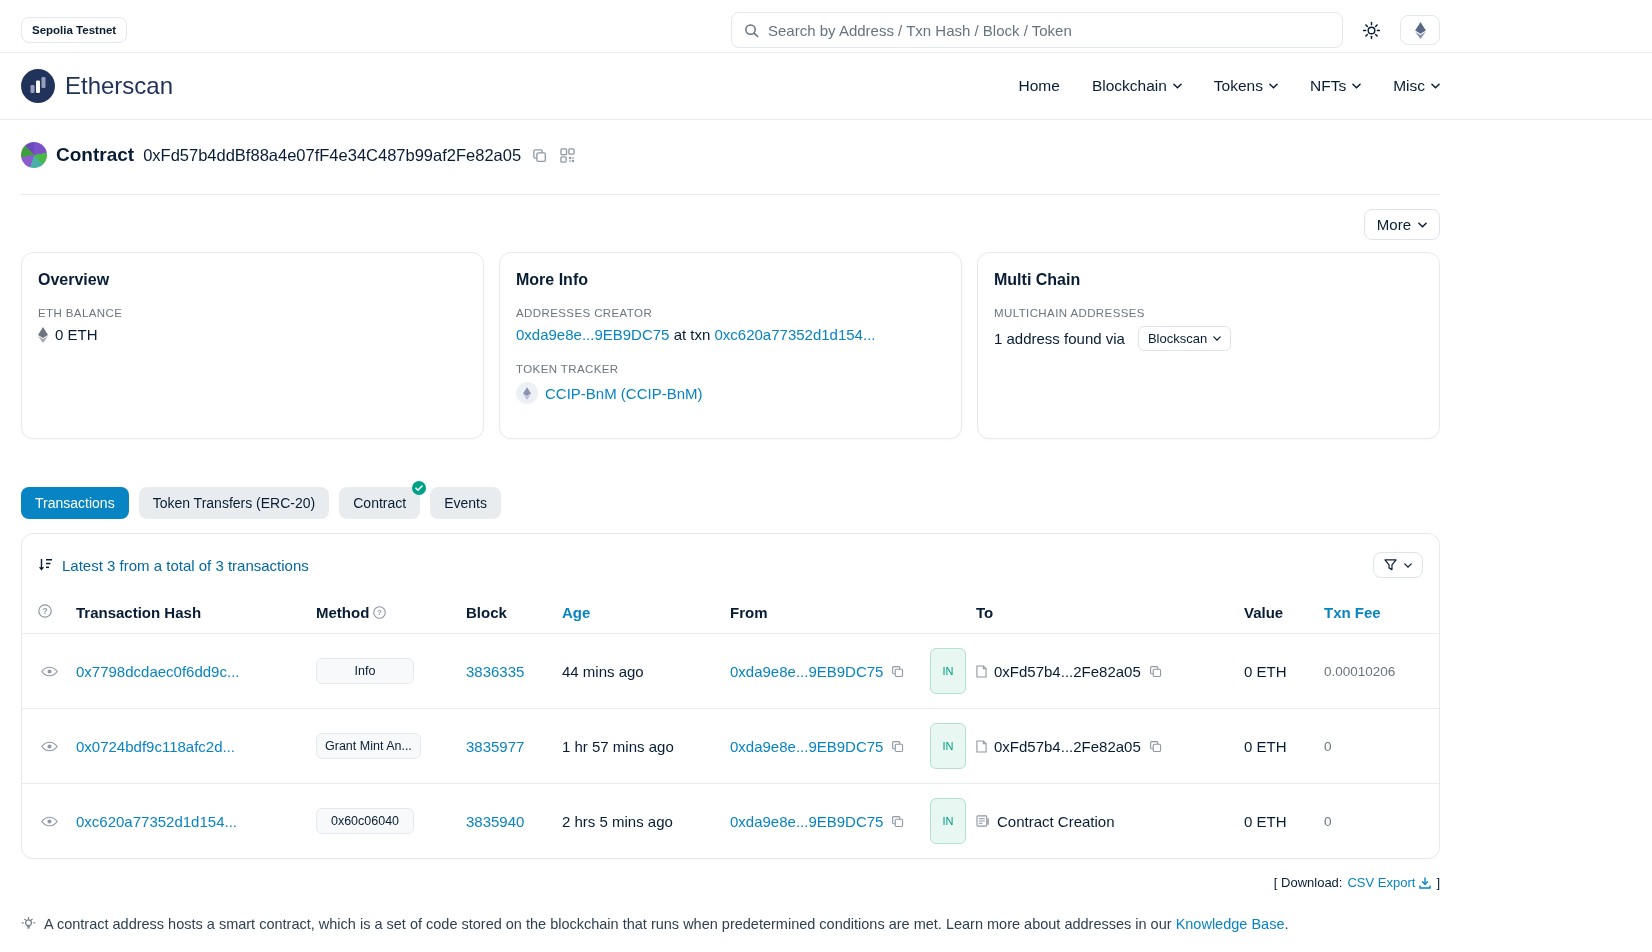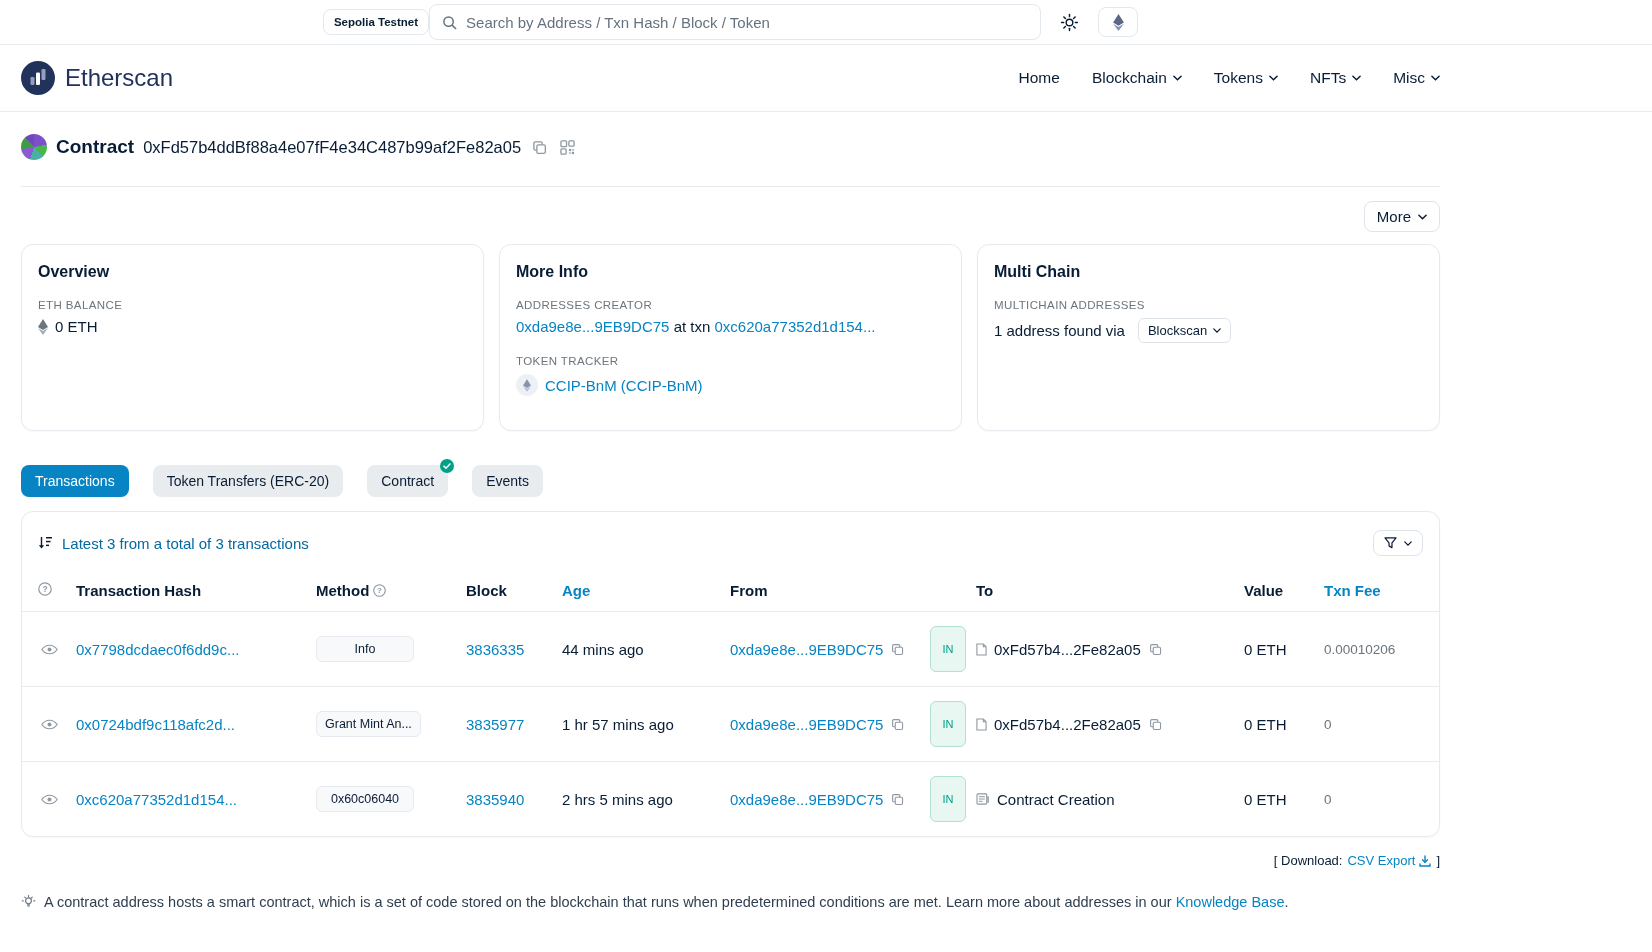--- a/index.html
+++ b/index.html
@@ -10,21 +10,21 @@
     width: 1652px;
     min-height: 952px;
     font-size: 15px;
   }
   a { text-decoration: none; color: #0784c3; cursor: pointer; }
   button { font-family: inherit; cursor: pointer; }
   .container { width: 1419px; margin-left: 21px; }
 
   
   .topbar { border-bottom: 1px solid #e9ecef; }
-  .topbar-inner { height: 44px; display: flex; align-items: center; justify-content: center; }
+  .topbar-inner { height: 44px; display: flex; align-items: center; justify-content: space-between; margin-top: 8px; }
   .network-badge {
     background: #fff; border: 1px solid #e3e7ee; border-radius: 8px;
     padding: 6px 10px; font-size: 11.5px; font-weight: 700; color: #081d35;
   }
   .topbar-right { display: flex; align-items: center; gap: 15px; }
   .searchbox {
     width: 612px; height: 36px; border: 1px solid #e3e7ee; border-radius: 8px;
     display: flex; align-items: center; padding: 0 12px; gap: 9px; background: #fff;
   }
   .searchbox input { border: none; outline: none; flex: 1; font-size: 15px; color: #081d35; background: transparent; font-family: inherit; }
@@ -75,21 +75,21 @@
   .token-ico {
     width: 22px; height: 22px; border-radius: 50%; background: #edf0f4;
     display: inline-flex; align-items: center; justify-content: center; flex: none;
   }
   .provider-btn {
     display: inline-flex; align-items: center; gap: 6px; border: 1px solid #dfe3ea; background: #fff;
     border-radius: 6px; padding: 4px 9px; font-size: 13px; color: #081d35; margin-left: 6px;
   }
 
   
-  .tabs { display: flex; gap: 24px; margin-top: 34px; }
+  .tabs { display: flex; gap: 10px; margin-top: 48px; }
   .tab {
     position: relative; border: none; border-radius: 8px; padding: 8px 14px;
     font-size: 14px; font-weight: 500; background: #e9ecef; color: #081d35;
   }
   .tab.active { background: #0784c3; color: #fff; }
   .tab .check-badge { position: absolute; top: -6px; right: -6px; line-height: 0; }
 
   
   .table-card {
     border: 1px solid #e6eaee; border-radius: 12px; background: #fff; margin-top: 14px;

